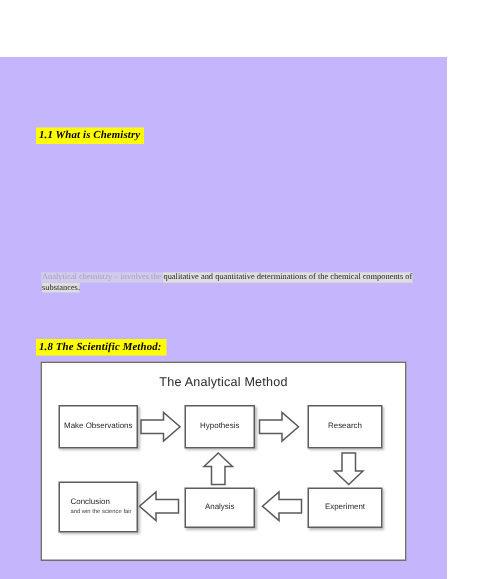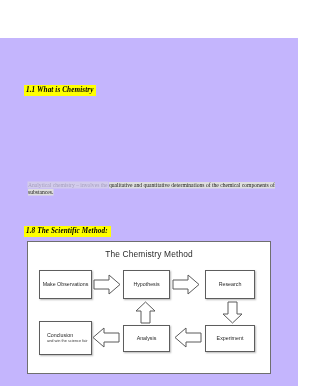--- a/index.html
+++ b/index.html
@@ -145,21 +145,21 @@
 <div class="page">
 
   <div class="heading" id="heading-1-1">1.1 What is Chemistry</div>
 
   <div class="heading" id="heading-1-2">1.8  The Scientific Method:</div>
 
   <div class="body-para"><span class="hl faded">Analytical chemistry – involves the</span> <span class="hl">qualitative and quantitative determinations of the chemical components of substances.</span></div>
 
   <div class="diagram">
 
-    <div class="diagram-title">The Chemistry Method</div>
+    <div class="diagram-title">The Analytical Method</div>
 
     <div class="node" id="node-observations">
       <span class="lbl">Make Observations</span>
     </div>
 
     <div class="node" id="node-hypothesis">
       <span class="lbl">Hypothesis</span>
     </div>
 
     <div class="node" id="node-research">

